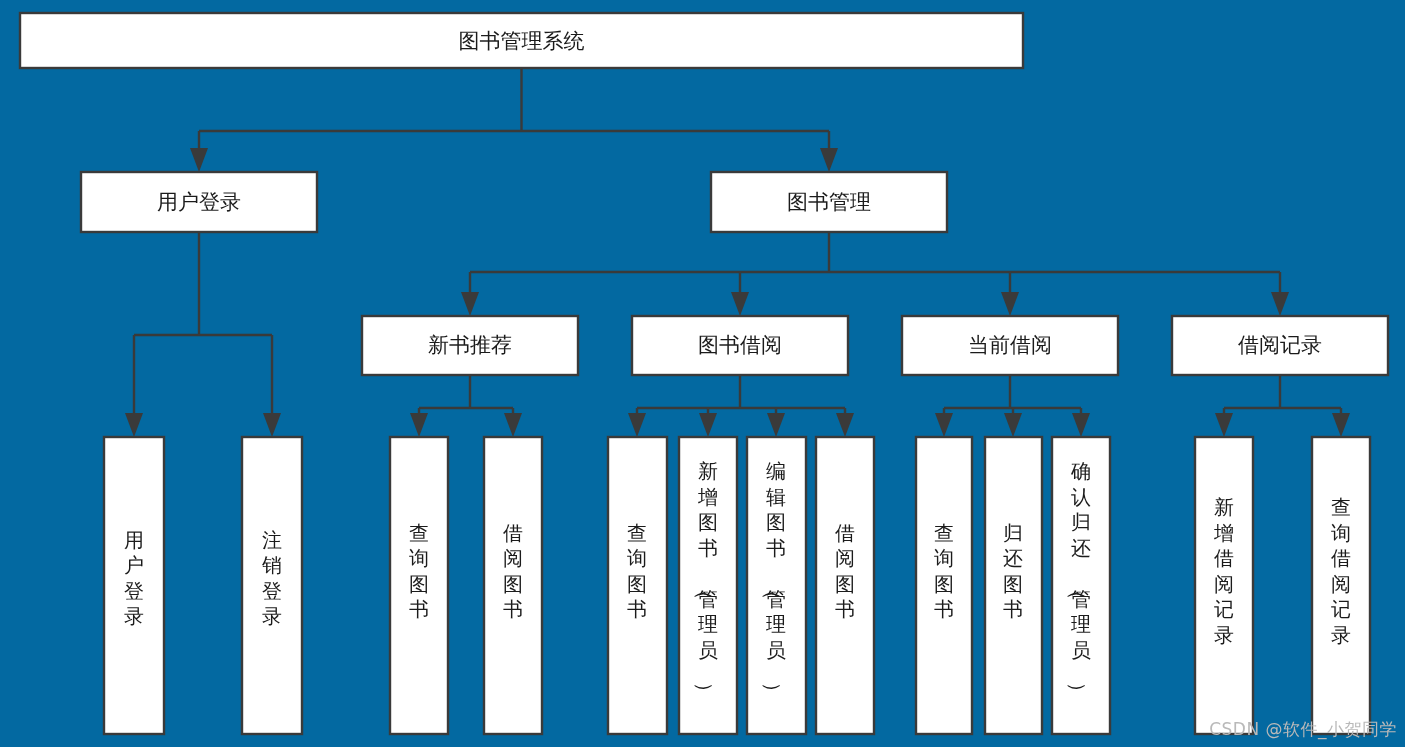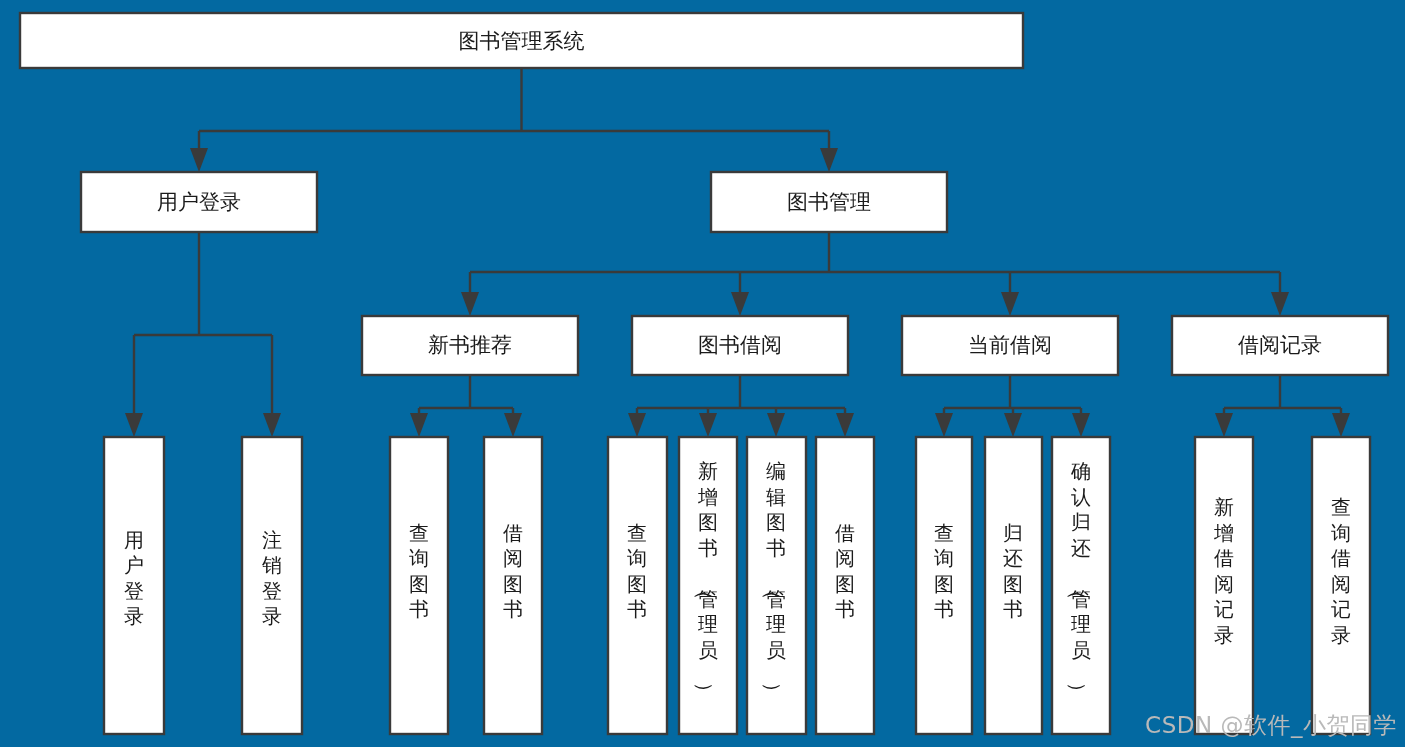--- a/index.html
+++ b/index.html
@@ -57,21 +57,21 @@
   }
   .arrow-head {
     fill: #3a3a3a;
     stroke: none;
   }
   .watermark {
     position: absolute;
     right: 8px;
     bottom: 6px;
     font-family: "DejaVu Sans", "Liberation Sans", sans-serif;
-    font-size: 23px;
+    font-size: 17px;
     color: #b9b9b9;
     letter-spacing: 0.5px;
     white-space: nowrap;
     user-select: none;
   }
 </style>
 </head>
 <body>
 
 <div id="diagram-root">

